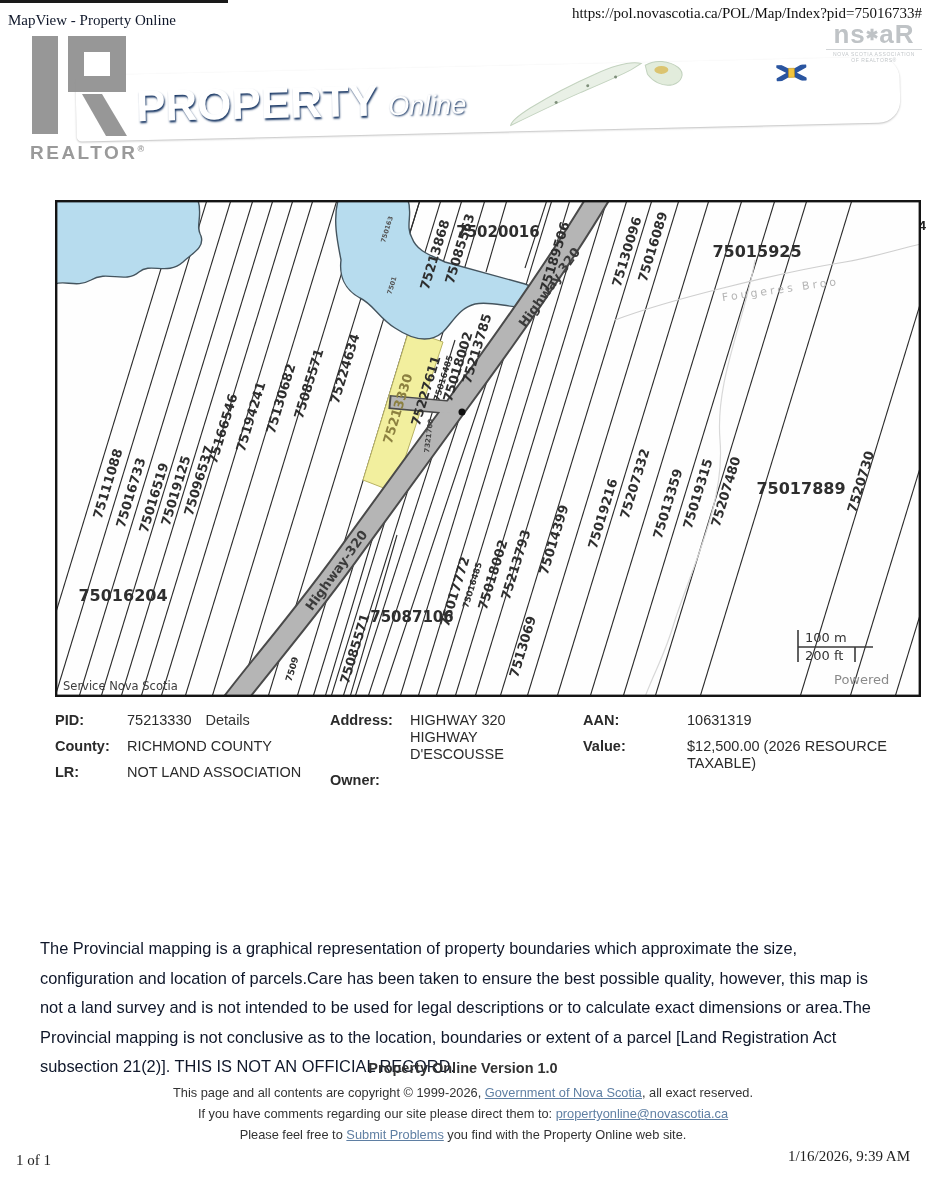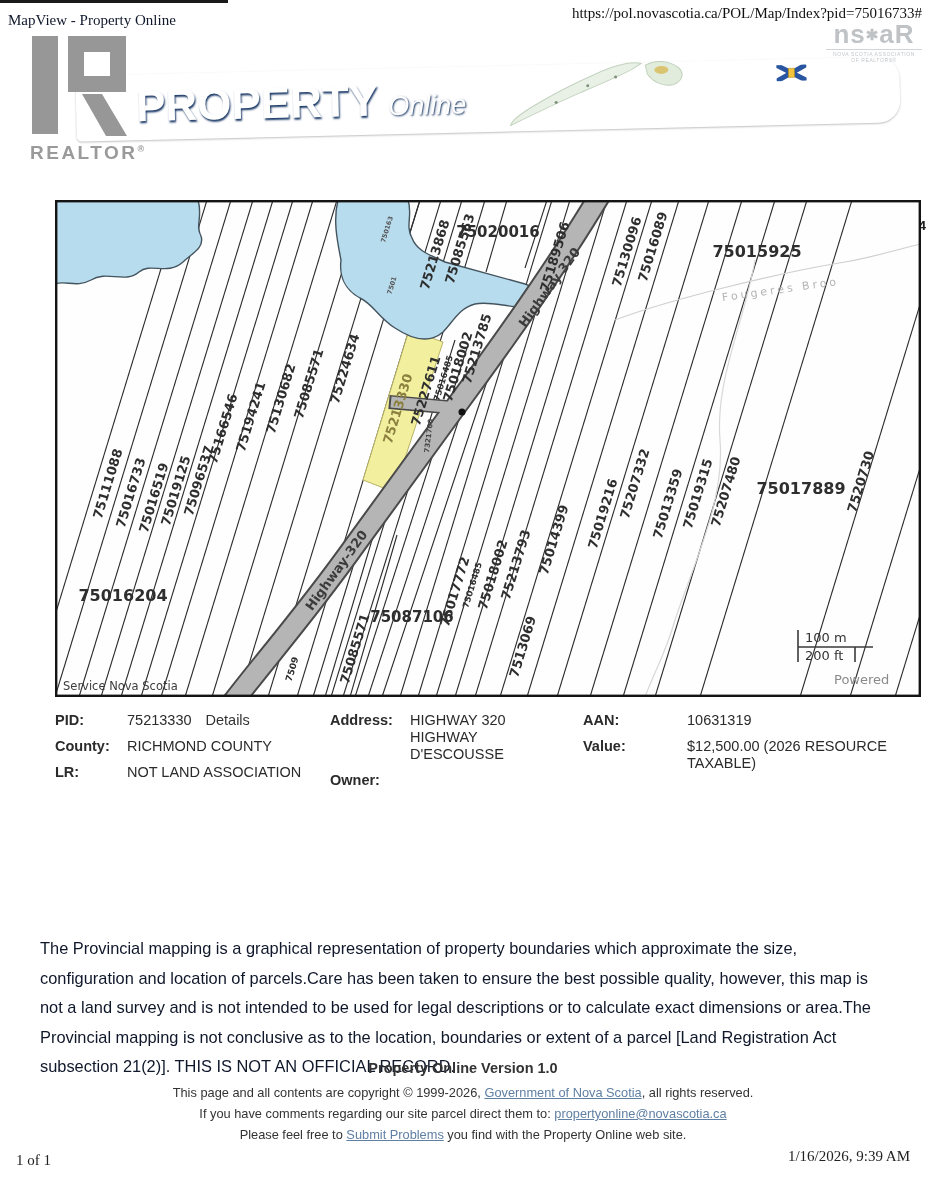--- a/index.html
+++ b/index.html
@@ -293,24 +293,24 @@
         <span class="val">$12,500.00 (2026 RESOURCE TAXABLE)</span>
       </div>
     </div>
   </div>
 
   <div class="disclaimer">The Provincial mapping is a graphical representation of property boundaries which approximate the size, configuration and location of parcels.Care has been taken to ensure the best possible quality, however, this map is not a land survey and is not intended to be used for legal descriptions or to calculate exact dimensions or area.The Provincial mapping is not conclusive as to the location, boundaries or extent of a parcel [Land Registration Act subsection 21(2)]. THIS IS NOT AN OFFICIAL RECORD.</div>
 
   <div class="site-footer">
     <div class="ver">Property Online Version 1.0</div>
     <div class="ln">
-      <span>This page and all contents are copyright © 1999-2026, </span><a>Government of Nova Scotia</a><span>, all rights reserved.</span>
+      <span>This page and all contents are copyright © 1999-2026, </span><a>Government of Nova Scotia</a><span>, all exact reserved.</span>
     </div>
     <div class="ln">
-      <span>If you have comments regarding our site parcel direct them to: </span><a>propertyonline@novascotia.ca</a>
+      <span>If you have comments regarding our site please direct them to: </span><a>propertyonline@novascotia.ca</a>
     </div>
     <div class="ln">
       <span>Please feel free to </span><a>Submit Problems</a><span> you find with the Property Online web site.</span>
     </div>
   </div>
 
   <div class="print-footer-page">1 of 1</div>
   <div class="print-footer-time">1/16/2026, 9:39 AM</div>
 
 </div>

